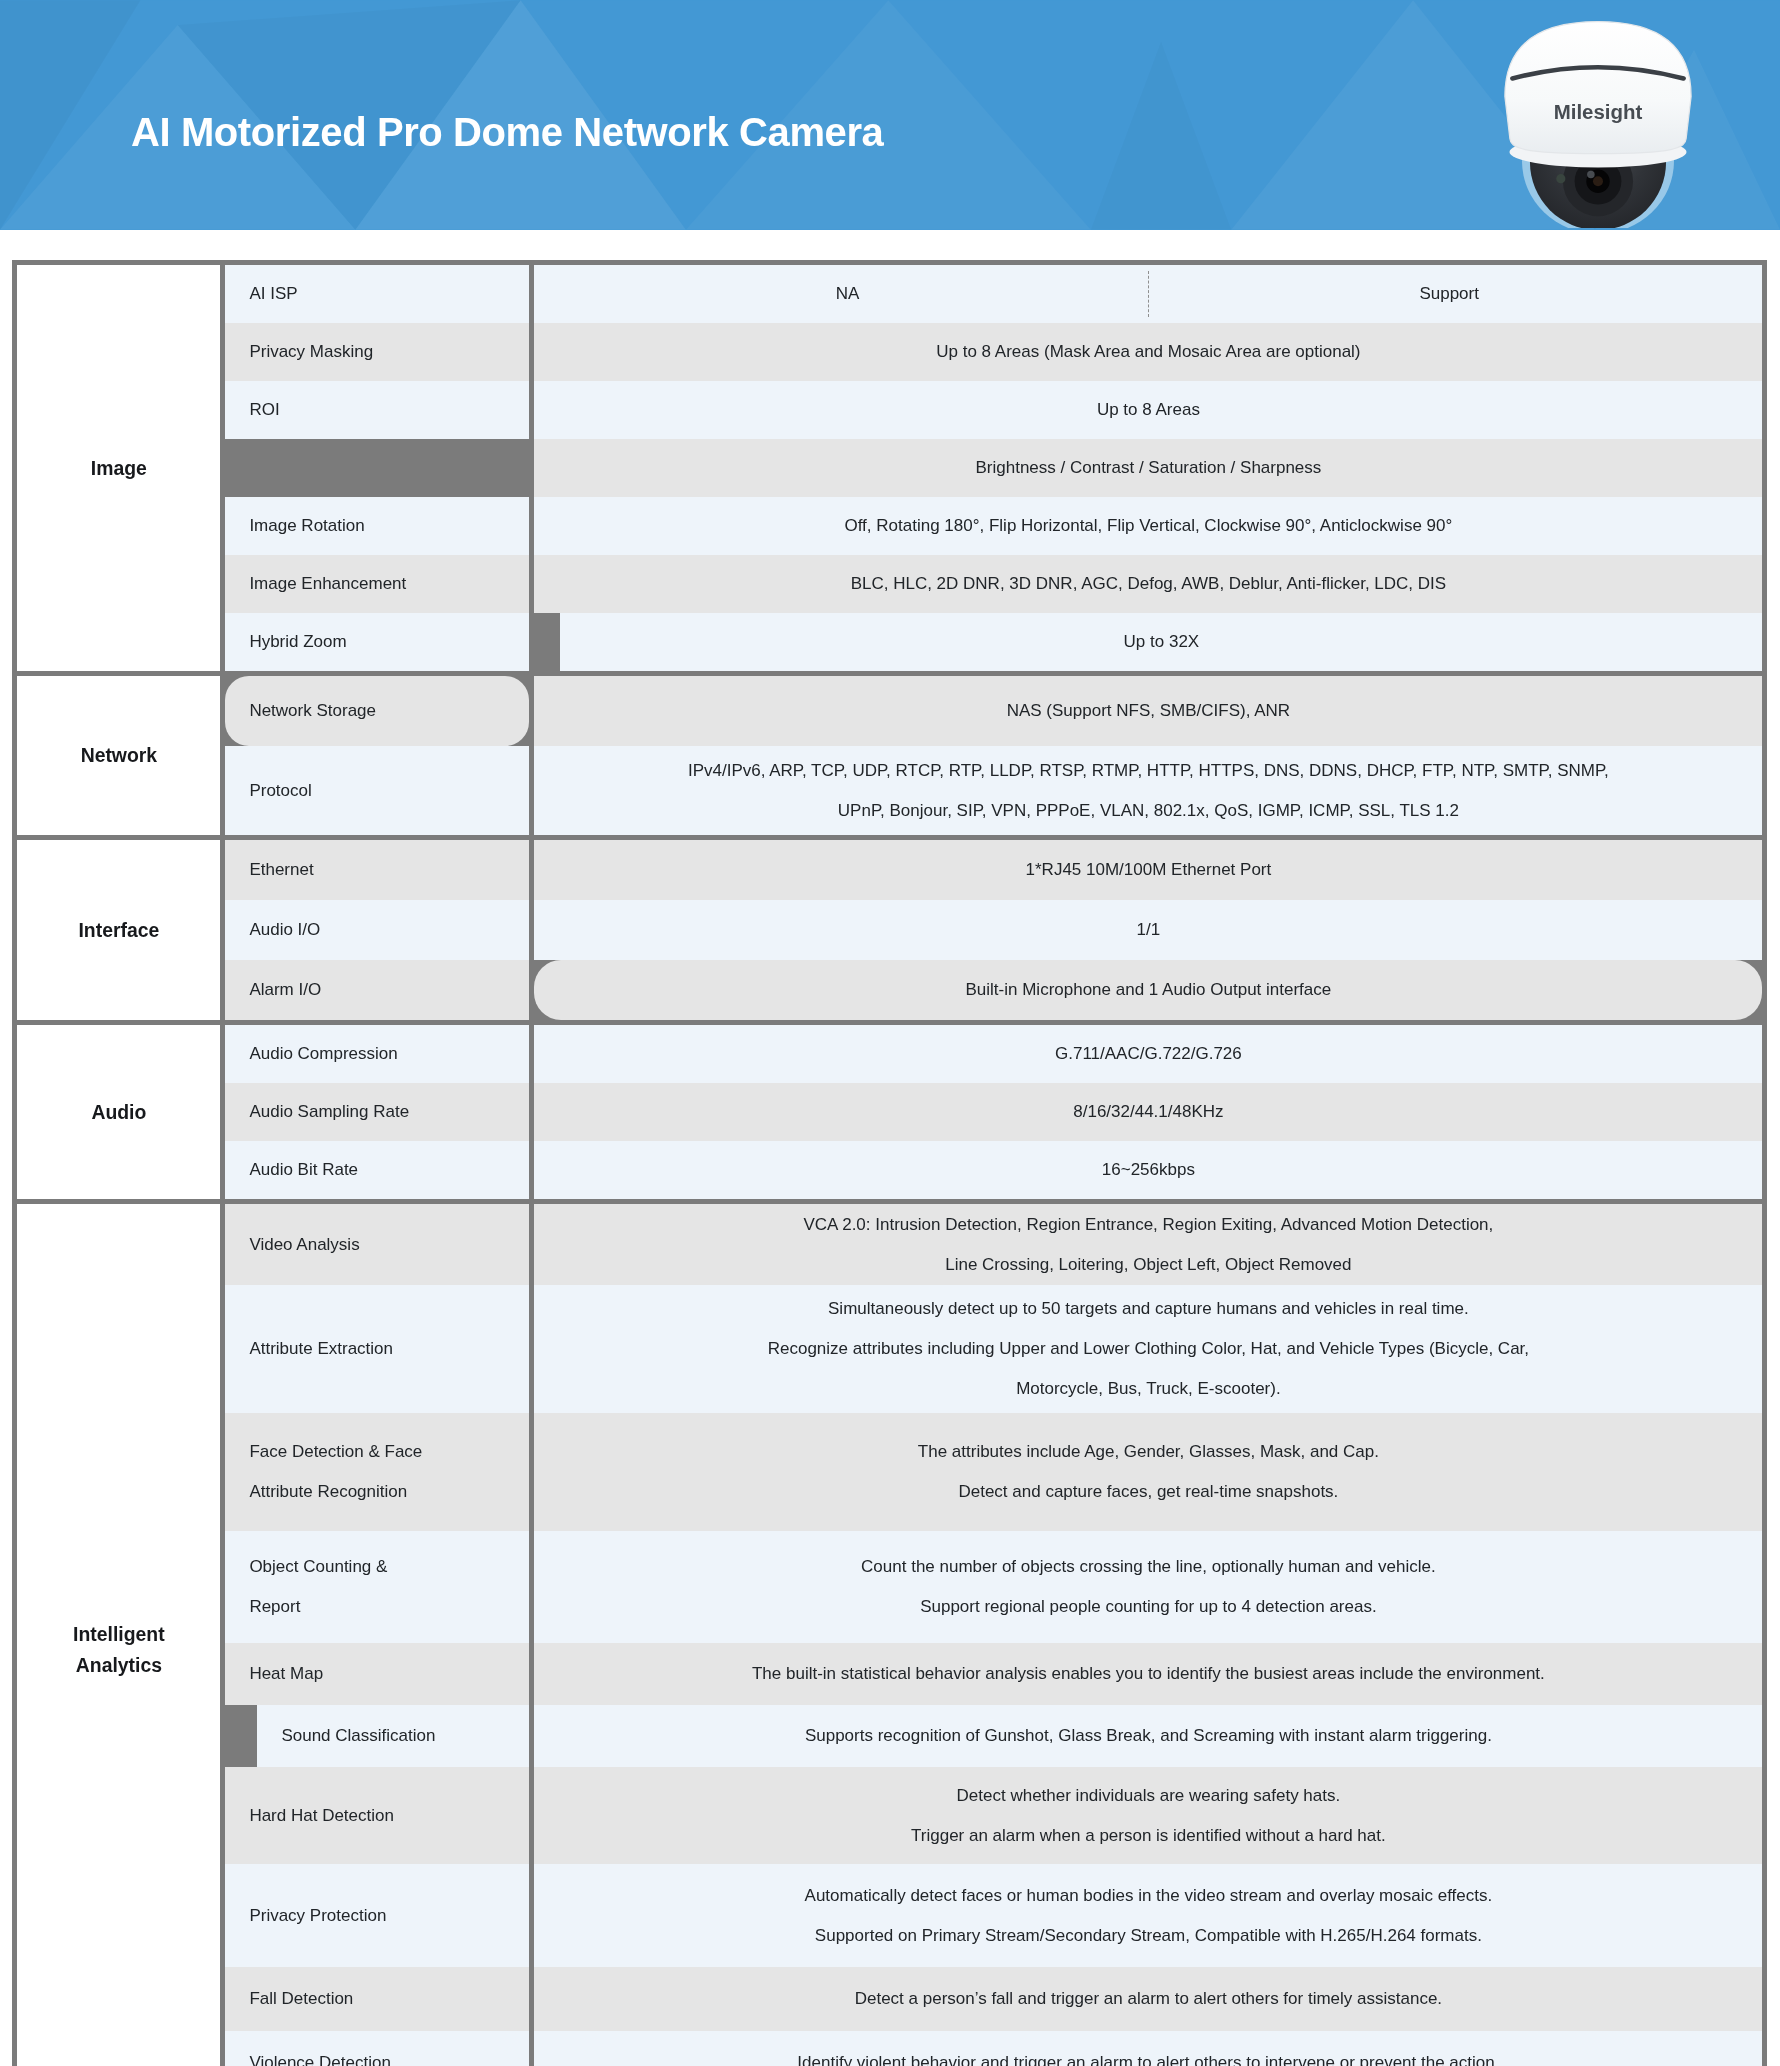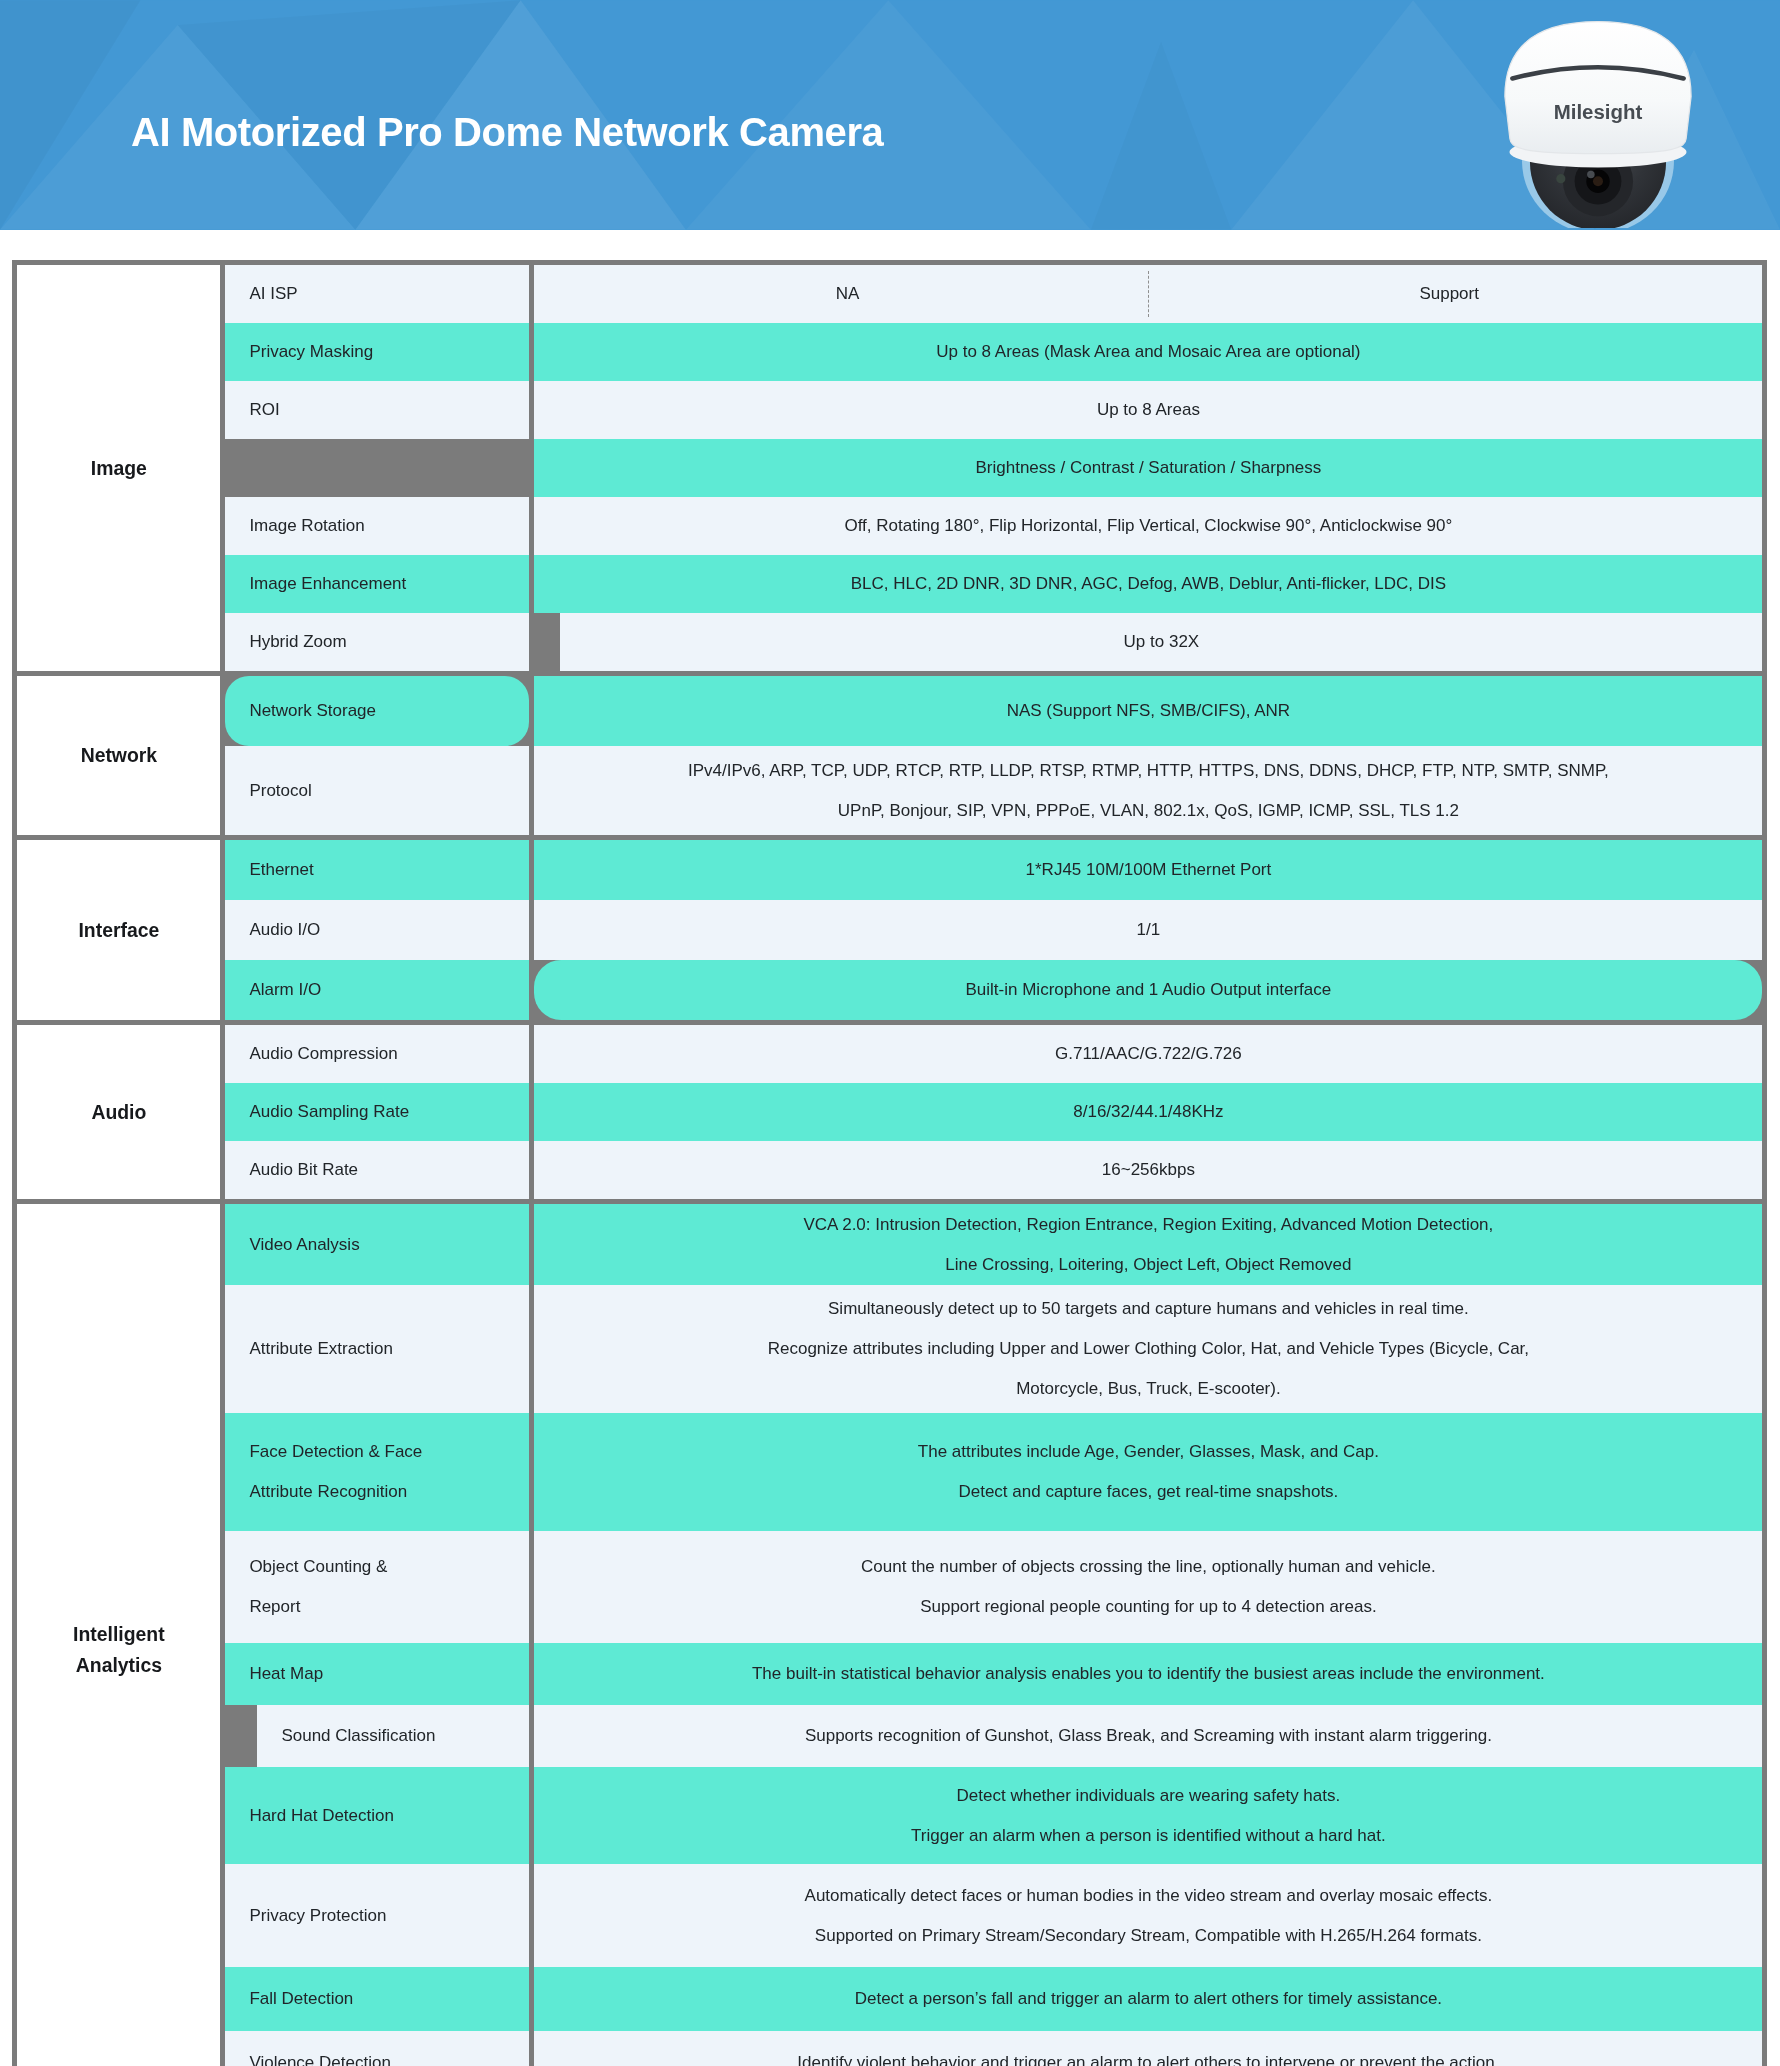--- a/index.html
+++ b/index.html
@@ -17,21 +17,21 @@
   .spec-table{position:absolute;left:12.4px;top:260px;width:1755px;box-sizing:border-box;
               background:#7b7b7b;padding:5px;display:flex;flex-direction:column;gap:5px;}
   .section{display:grid;grid-template-columns:203px 304px 1fr;column-gap:5px;background:#7b7b7b;}
   .cat-cell{background:#ffffff;display:flex;flex-direction:column;justify-content:center;align-items:center;
             font-size:19.4px;font-weight:bold;color:#17191c;line-height:31px;text-align:center;}
   .prop-cell{display:flex;flex-direction:column;justify-content:center;align-items:flex-start;
              padding-left:24px;font-size:17px;color:#212529;line-height:40px;}
   .value-cell{display:flex;flex-direction:column;justify-content:center;align-items:center;
               text-align:center;font-size:17px;color:#212529;line-height:40px;padding:0 12.4px;position:relative;}
   .stripe-blue{background:#eef4fa;}
-  .stripe-white{background:#5eead4;}
+  .stripe-white{background:#e5e5e5;}
   .split-wrap{display:flex;width:100%;height:100%;align-items:center;}
   .split-half{flex:1;text-align:center;}
   .dashed-divider{position:absolute;left:50%;top:11%;bottom:11%;width:0;
                   border-left:1.7px dashed #8f8f8f;}
 </style>
 </head>
 <body>
 
 <div id="page">
 

